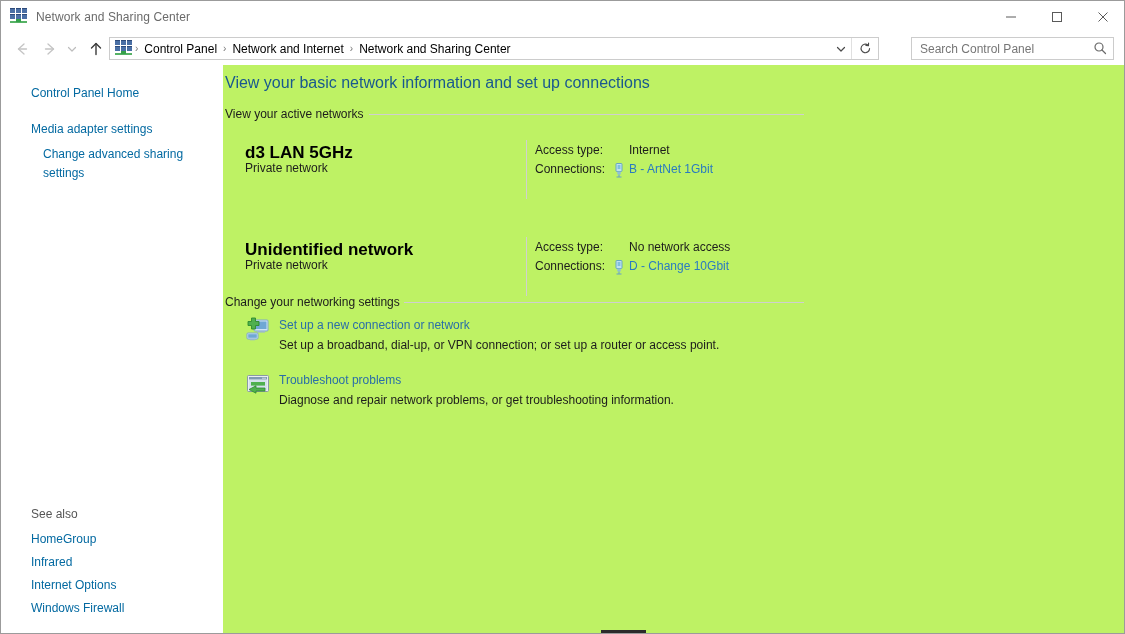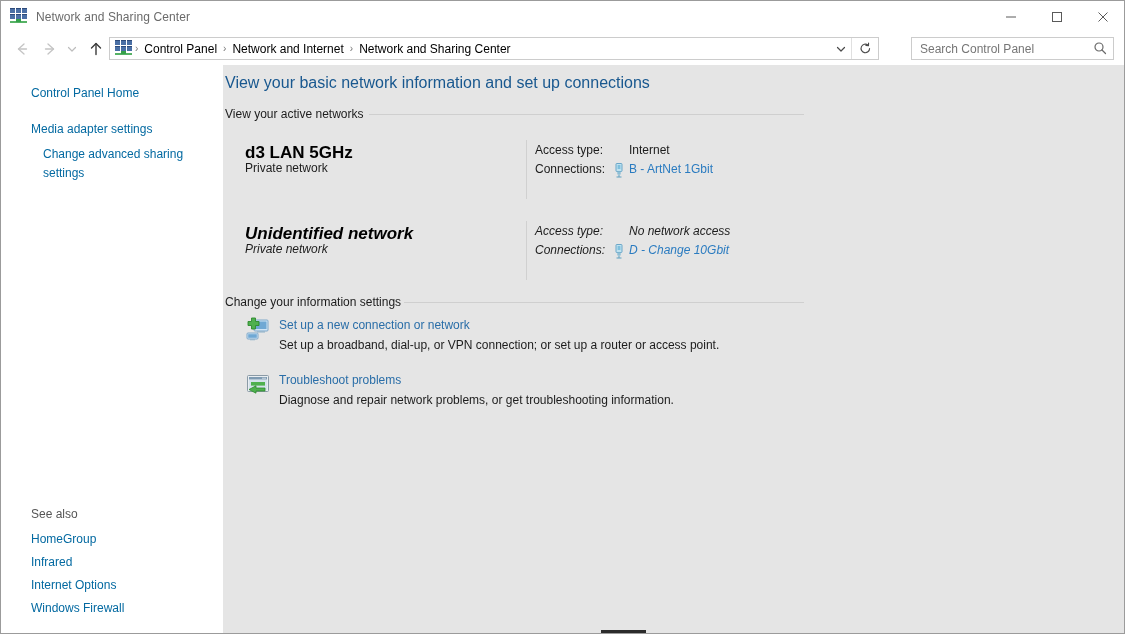--- a/index.html
+++ b/index.html
@@ -190,21 +190,21 @@
     font-size: 12px;
     color: #555555;
   }
 
   
   .main {
     position: absolute;
     left: 222px; top: 0;
     width: 903px;
     height: 568px;
-    background: #e5e5e5;
+    background: #bef264;
   }
   .page-title {
     position: absolute;
     left: 2px; top: 9px;
     font-size: 16px;
     color: #19588f;
     font-family: "Liberation Sans", sans-serif;
     white-space: nowrap;
   }
   .group-head {
@@ -457,42 +457,42 @@
             <rect x="3" y="0.5" width="6" height="8" rx="0.8" fill="#bfe2f0" stroke="#5f9fc4" stroke-width="0.9"></rect>
             <rect x="4.6" y="2" width="2.8" height="4" fill="#7fc0dd"></rect>
             <rect x="4.3" y="8.5" width="3.4" height="3" fill="#8fbfd6"></rect>
             <line x1="6" y1="11.5" x2="6" y2="14" stroke="#6aa7c4" stroke-width="1.1"></line>
             <line x1="3.5" y1="14" x2="8.5" y2="14" stroke="#6aa7c4" stroke-width="1.1"></line>
           </svg>
         </div>
         <div class="net-conn-link" style="top:19px;">B - ArtNet 1Gbit</div>
       </div>
 
-      <div class="net-block" style="top:159px; width:600px; height:58px;font-style:italic;">
+      <div class="net-block" style="top:175px; width:600px; height:58px;">
         <div class="net-name">Unidentified network</div>
         <div class="net-type">Private network</div>
         <div class="net-divider"></div>
 
         <div class="net-label" style="top:0px;">Access type:</div>
         <div class="net-value" style="top:0px;">No network access</div>
 
         <div class="net-label" style="top:19px;">Connections:</div>
         <div class="net-conn-icon" style="top:20px;">
           <svg width="12" height="15" viewBox="0 0 12 15">
             <rect x="3" y="0.5" width="6" height="8" rx="0.8" fill="#bfe2f0" stroke="#5f9fc4" stroke-width="0.9"></rect>
             <rect x="4.6" y="2" width="2.8" height="4" fill="#7fc0dd"></rect>
             <rect x="4.3" y="8.5" width="3.4" height="3" fill="#8fbfd6"></rect>
             <line x1="6" y1="11.5" x2="6" y2="14" stroke="#6aa7c4" stroke-width="1.1"></line>
             <line x1="3.5" y1="14" x2="8.5" y2="14" stroke="#6aa7c4" stroke-width="1.1"></line>
           </svg>
         </div>
         <div class="net-conn-link" style="top:19px;">D - Change 10Gbit</div>
       </div>
 
-      <div class="group-head" style="top:230px;">Change your information settings</div>
+      <div class="group-head" style="top:230px;">Change your networking settings</div>
       <div class="group-rule" style="left:181px; top:237px; width:400px;"></div>
 
       <div class="setting-item" style="top:307px; width:620px; height:42px;">
         <div class="setting-icon">
           <svg width="26" height="26" viewBox="0 0 26 26">
             <rect x="2.5" y="3.5" width="21" height="16" rx="1" fill="#e9eef2" stroke="#8a9aa6" stroke-width="1"></rect>
             <rect x="4" y="5" width="18" height="13" fill="#d5e2ec"></rect>
             <rect x="4" y="5" width="18" height="2.4" fill="#7f9bb2"></rect>
             <circle cx="18" cy="6.2" r="0.7" fill="#e9eef2"></circle>
             <circle cx="20" cy="6.2" r="0.7" fill="#e9eef2"></circle>

